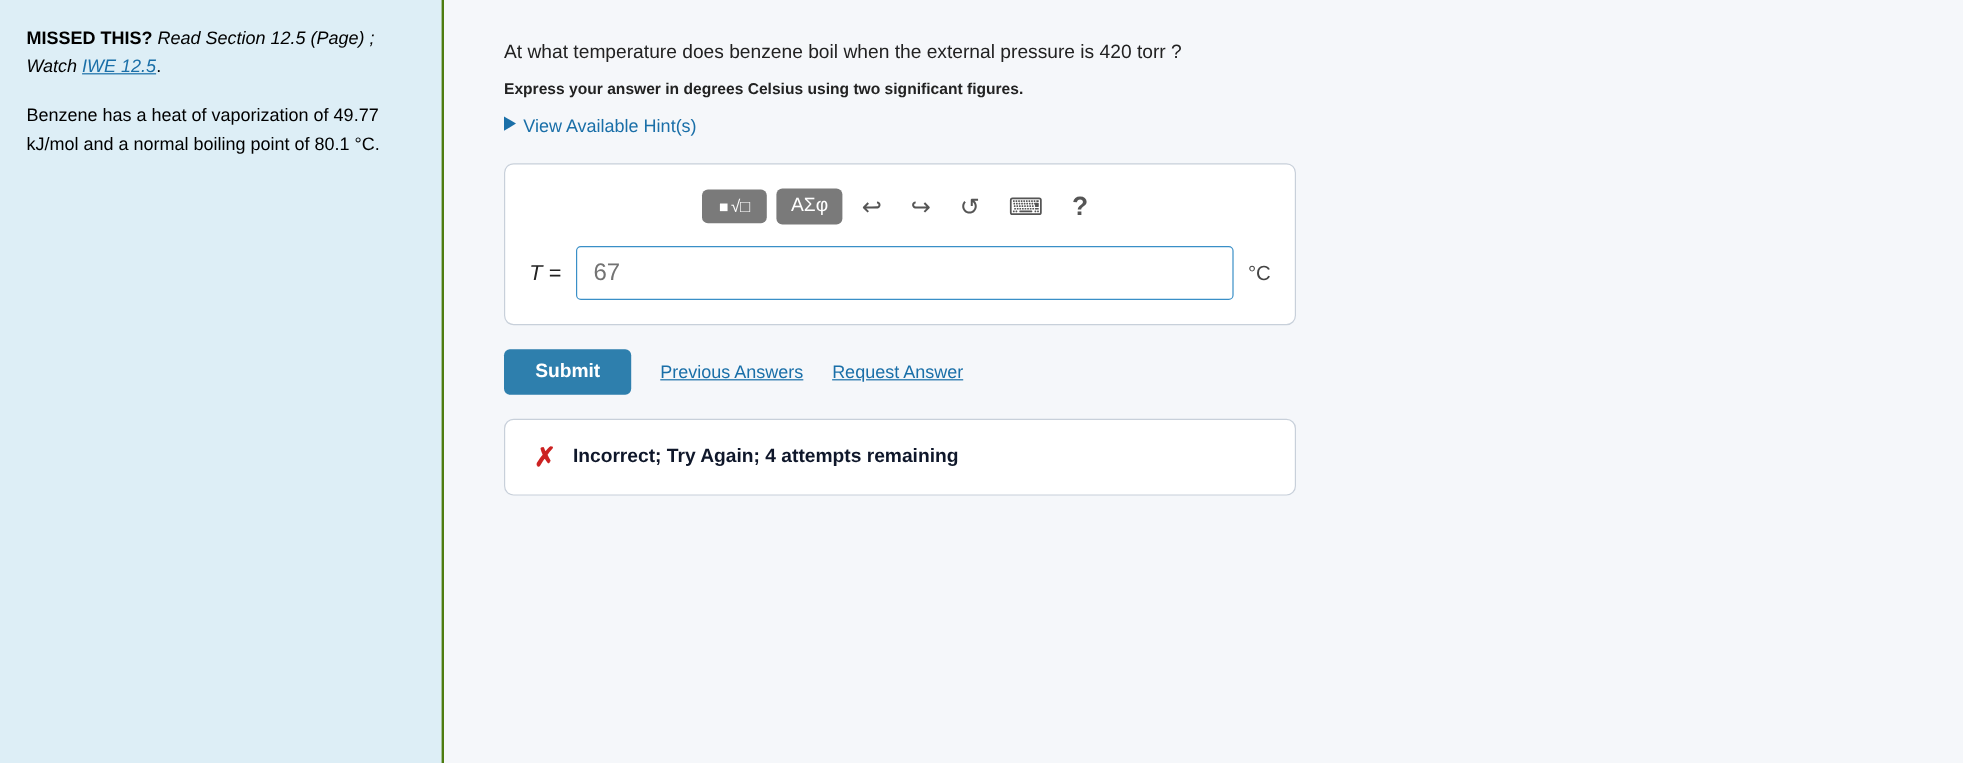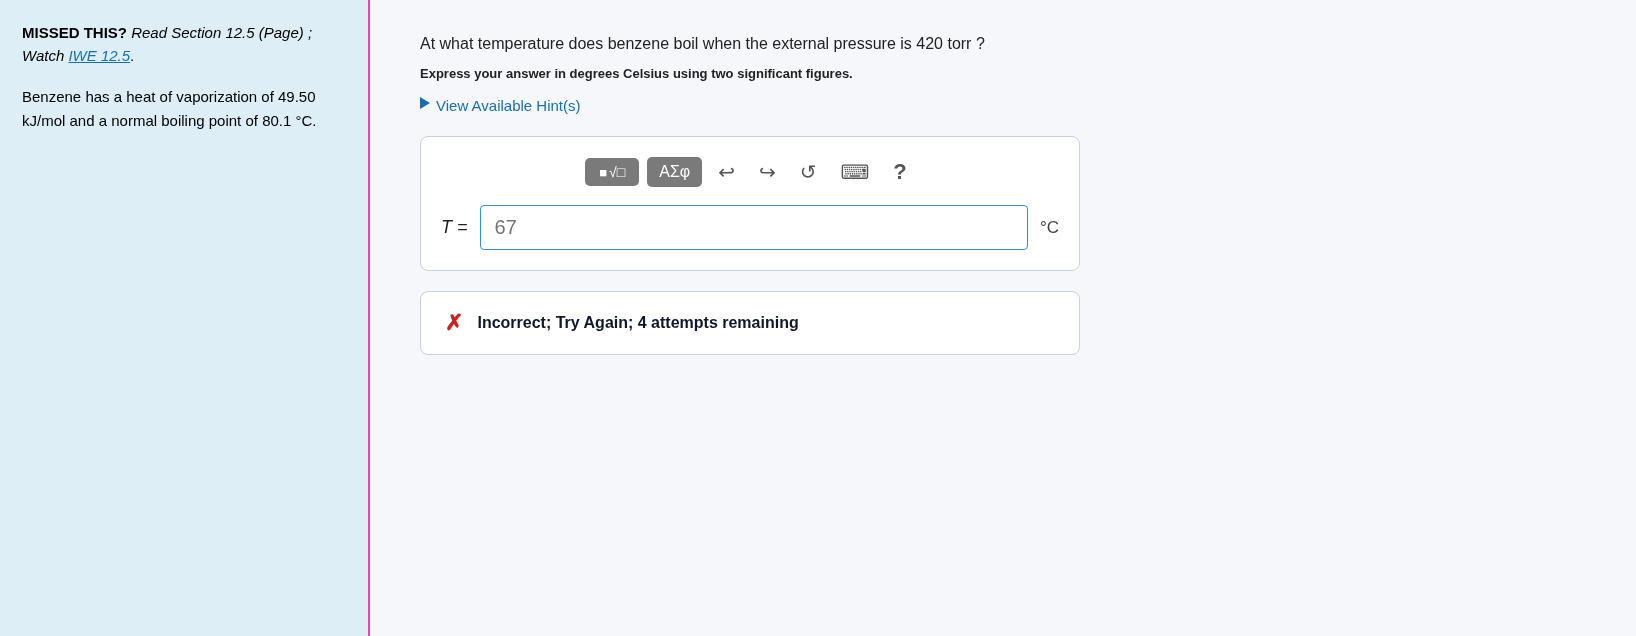--- a/index.html
+++ b/index.html
@@ -8,21 +8,21 @@
       font-size: 15px;
       background: #f0f4f7;
       display: flex;
       min-height: 636px;
     }
     .left-panel {
       width: 370px;
       min-width: 370px;
       background: #ddeef6;
       padding: 22px 24px 22px 22px;
-      border-right: 2px solid #ec4899;
+      border-right: 2px solid #4d7c0f;
     }
     .left-panel .missed-this {
       font-size: 15px;
       line-height: 1.5;
       margin-bottom: 18px;
     }
     .left-panel .missed-this strong {
       font-weight: bold;
     }
     .left-panel .missed-this em {
@@ -188,21 +188,21 @@
     }
   </style>
 </head>
 <body>
 
 <div class="left-panel">
   <div class="missed-this">
     <strong>MISSED THIS?</strong><em> Read Section 12.5 (Page) ; Watch </em><a href="#">IWE 12.5</a><span>.</span>
   </div>
   <div class="description">
-    <span>Benzene has a heat of vaporization of 49.50</span><br>
+    <span>Benzene has a heat of vaporization of 49.77</span><br>
     <span>kJ/mol  and a normal boiling point of 80.1 °C.</span>
   </div>
 </div>
 
 <div class="right-panel">
 
   <div class="question-text">At what temperature does benzene boil when the external pressure is 420 torr ?</div>
   <div class="question-instruction">Express your answer in degrees Celsius using two significant figures.</div>
 
   <div class="hint-row">
@@ -237,19 +237,24 @@
         <span>?</span>
       </button>
     </div>
     <div class="input-row">
       <span class="input-label">T =</span>
       <input class="answer-input" type="text" value="67" style="">
       <span class="unit-label">°C</span>
     </div>
   </div>
 
+  <div class="action-row">
+    <button class="submit-btn">Submit</button>
+    <button class="link-btn">Previous Answers</button>
+    <button class="link-btn">Request Answer</button>
+  </div>
 
   <div class="feedback-box">
     <span class="feedback-x">✗</span>
     <span class="feedback-text">Incorrect; Try Again; 4 attempts remaining</span>
   </div>
 
 </div>
 
 </body></html>

